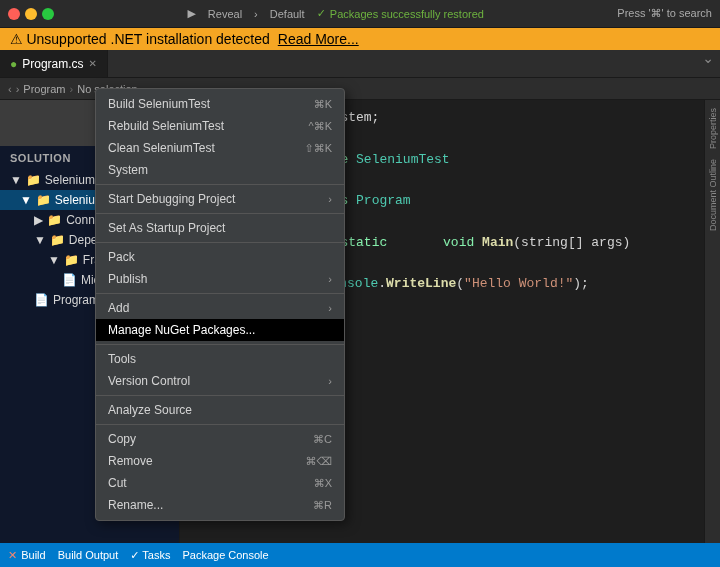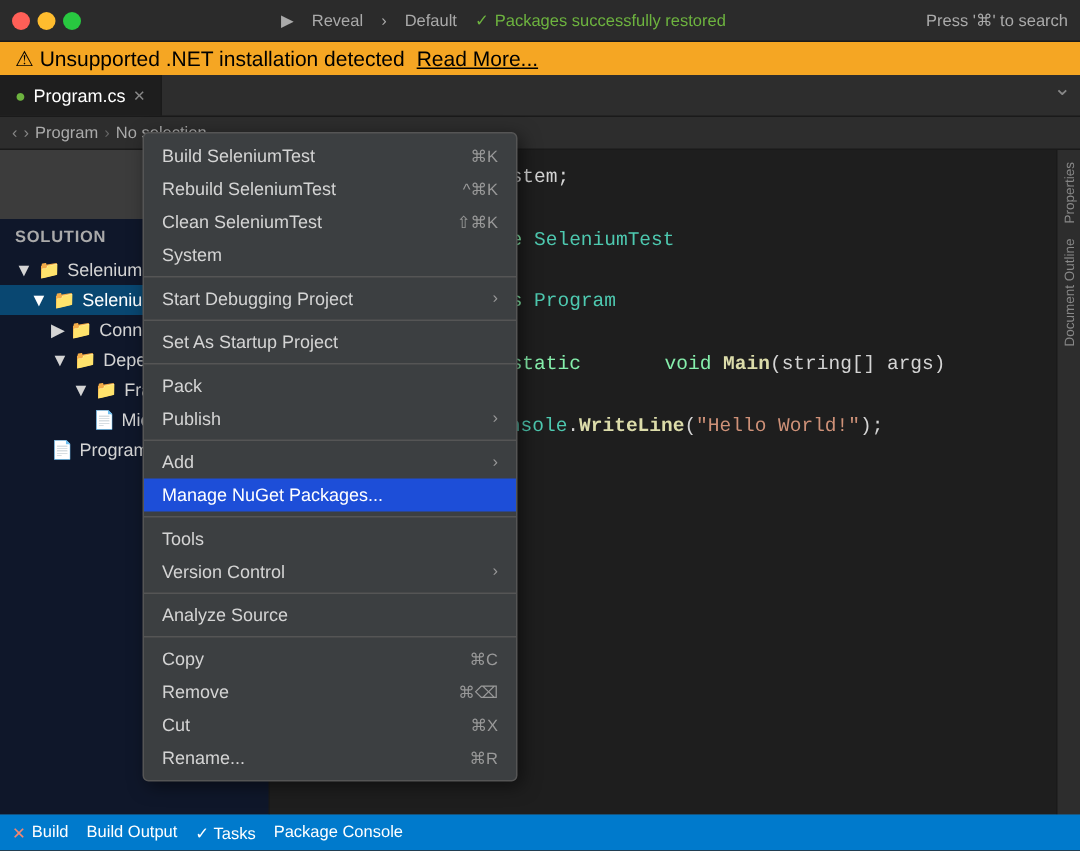--- a/index.html
+++ b/index.html
@@ -224,21 +224,21 @@
       padding: 4px 12px;
       display: flex;
       align-items: center;
       justify-content: space-between;
       font-size: 12px;
       color: #d4d4d4;
       cursor: pointer;
       user-select: none;
     }
     .menu-item.highlighted {
-      background: #1d4ed8;
+      background: #000000;
       color: #fff;
     }
     .menu-item .shortcut { color: #999; font-size: 11px; }
     .menu-item .arrow { color: #999; font-size: 11px; }
     .menu-separator {
       height: 1px;
       background: #555;
       margin: 3px 0;
     }
 

